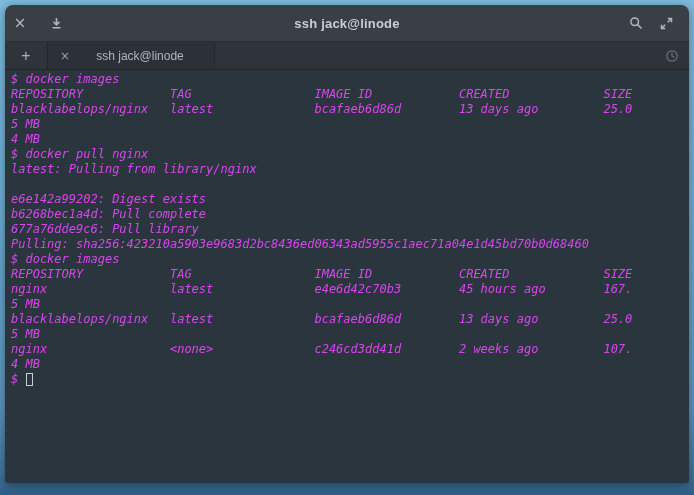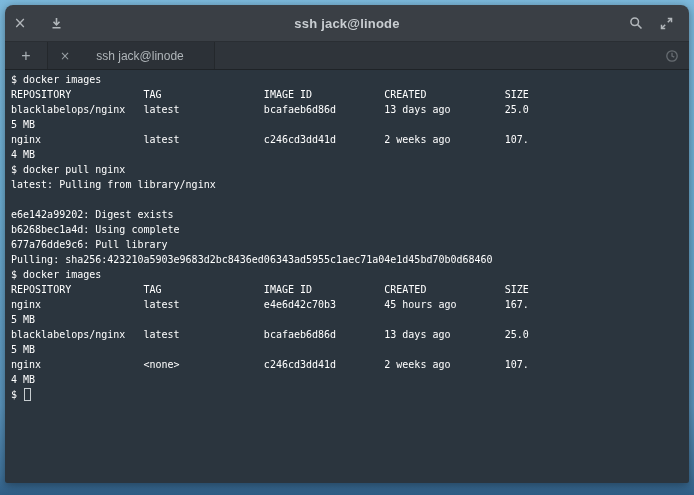--- a/index.html
+++ b/index.html
@@ -97,25 +97,26 @@
     width: 34px;
     display: flex; align-items: center; justify-content: center;
     opacity: 0.45;
   }
   
   .terminal {
     flex: 1;
     background: #2b353e;
     padding: 2px 0 0 6px;
     font-family: "DejaVu Sans Mono", monospace;
-    font-size: 10px;
+    font-size: 12px;
     line-height: 15px;
-    color: #ffffff;
+    color: #d946ef;
     overflow: hidden;
     cursor: text;
+    font-style: italic;
   }
   .tline {
     white-space: pre;
     min-height: 15px;
   }
   .prompt-line {
     white-space: pre;
     min-height: 15px;
     display: flex;
     align-items: center;
@@ -189,27 +190,26 @@
       </svg>
     </div>
   </div>
 
   <div class="terminal">
     <div id="terminal-output">
         <div class="tline">$ docker images</div>
         <div class="tline">REPOSITORY            TAG                 IMAGE ID            CREATED             SIZE</div>
         <div class="tline">blacklabelops/nginx   latest              bcafaeb6d86d        13 days ago         25.0</div>
         <div class="tline">5 MB</div>
-        <div class="tline">nginx                 latest              c246cd3dd41d        2 weeks ago         107.</div>
         <div class="tline">4 MB</div>
         <div class="tline">$ docker pull nginx</div>
         <div class="tline">latest: Pulling from library/nginx</div>
         <div class="tline"></div>
         <div class="tline">e6e142a99202: Digest exists</div>
-        <div class="tline">b6268bec1a4d: Using complete</div>
+        <div class="tline">b6268bec1a4d: Pull complete</div>
         <div class="tline">677a76dde9c6: Pull library</div>
         <div class="tline">Pulling: sha256:423210a5903e9683d2bc8436ed06343ad5955c1aec71a04e1d45bd70b0d68460</div>
         <div class="tline">$ docker images</div>
         <div class="tline">REPOSITORY            TAG                 IMAGE ID            CREATED             SIZE</div>
         <div class="tline">nginx                 latest              e4e6d42c70b3        45 hours ago        167.</div>
         <div class="tline">5 MB</div>
         <div class="tline">blacklabelops/nginx   latest              bcafaeb6d86d        13 days ago         25.0</div>
         <div class="tline">5 MB</div>
         <div class="tline">nginx                 &lt;none&gt;              c246cd3dd41d        2 weeks ago         107.</div>
         <div class="tline">4 MB</div>

